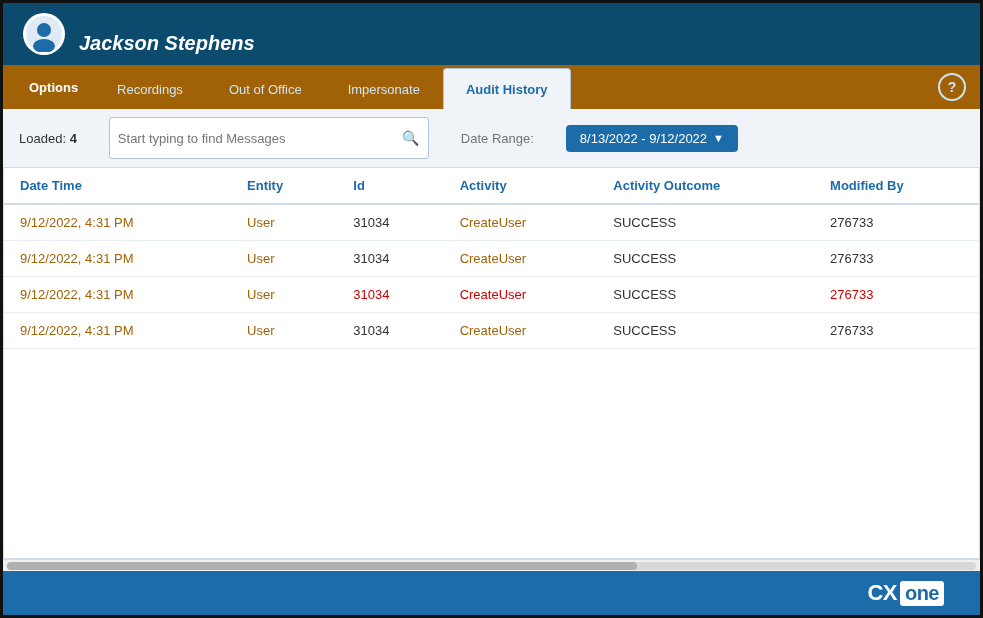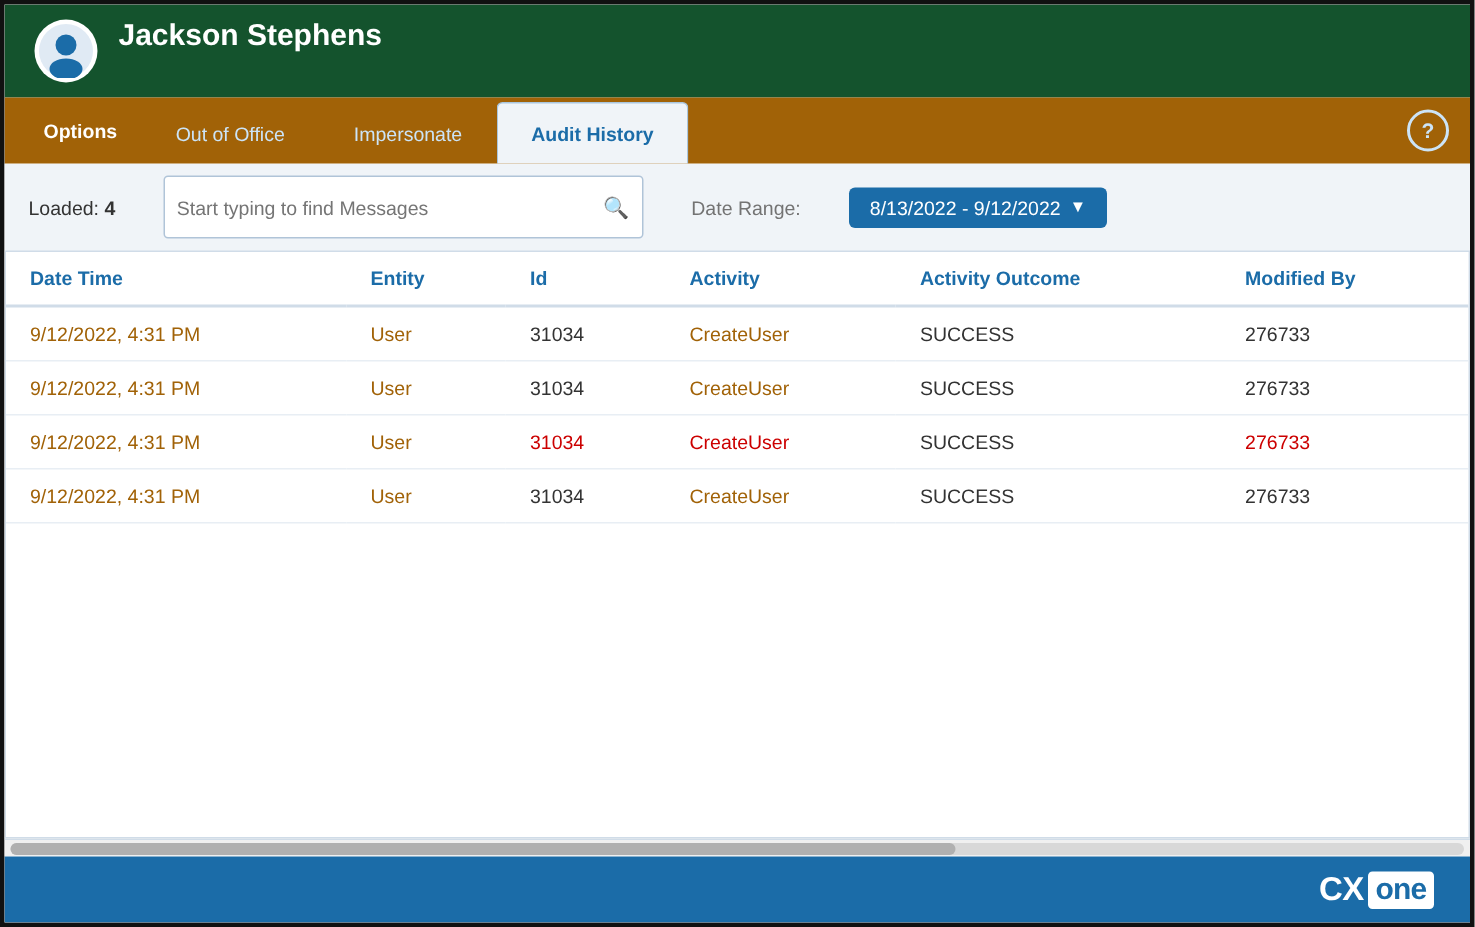--- a/index.html
+++ b/index.html
@@ -9,26 +9,27 @@
       font-size: 13px;
       width: 983px;
       height: 618px;
       overflow: hidden;
       display: flex;
       flex-direction: column;
     }
 
     
     .header {
-      background: #14532d;
+      background: #0c4a6e;
       padding: 10px 20px;
       display: flex;
-      align-items: flex-start;
+      align-items: flex-end;
       gap: 14px;
       min-height: 62px;
+      font-style: italic;
     }
     .avatar {
       width: 42px;
       height: 42px;
       border-radius: 50%;
       background: #fff;
       display: flex;
       align-items: center;
       justify-content: center;
       overflow: hidden;
@@ -196,21 +197,21 @@
     .td-link { color: #a16207; cursor: pointer; }
     .td-link-red { color: #cc0000; cursor: pointer; }
 
     
     .footer {
       background: #1b6ca8;
       min-height: 44px;
       display: flex;
       align-items: center;
       justify-content: flex-end;
-      padding: 0 24px;
+      padding: 0 36px;
     }
     .cxone-logo {
       display: flex;
       align-items: center;
       gap: 2px;
       font-size: 22px;
       font-weight: 700;
       color: #fff;
       letter-spacing: -0.5px;
     }
@@ -277,20 +278,21 @@
         <circle cx="18" cy="18" r="18" fill="#e0eaf4"></circle>
         <circle cx="18" cy="14" r="7" fill="#1b6ca8"></circle>
         <ellipse cx="18" cy="30" rx="11" ry="7" fill="#1b6ca8"></ellipse>
       </svg>
     </div>
     <span class="header-title">Jackson Stephens</span>
   </div>
 
   <div class="tab-bar">
     <div class="tab-options">Options</div>
+    <div class="tab">Recordings</div>
     <div class="tab">Out of Office</div>
     <div class="tab">Impersonate</div>
     <div class="tab active">Audit History</div>
     <div class="tab-bar-right">
       <div class="help-btn">?</div>
     </div>
   </div>
 
   <div class="main-content">
 

